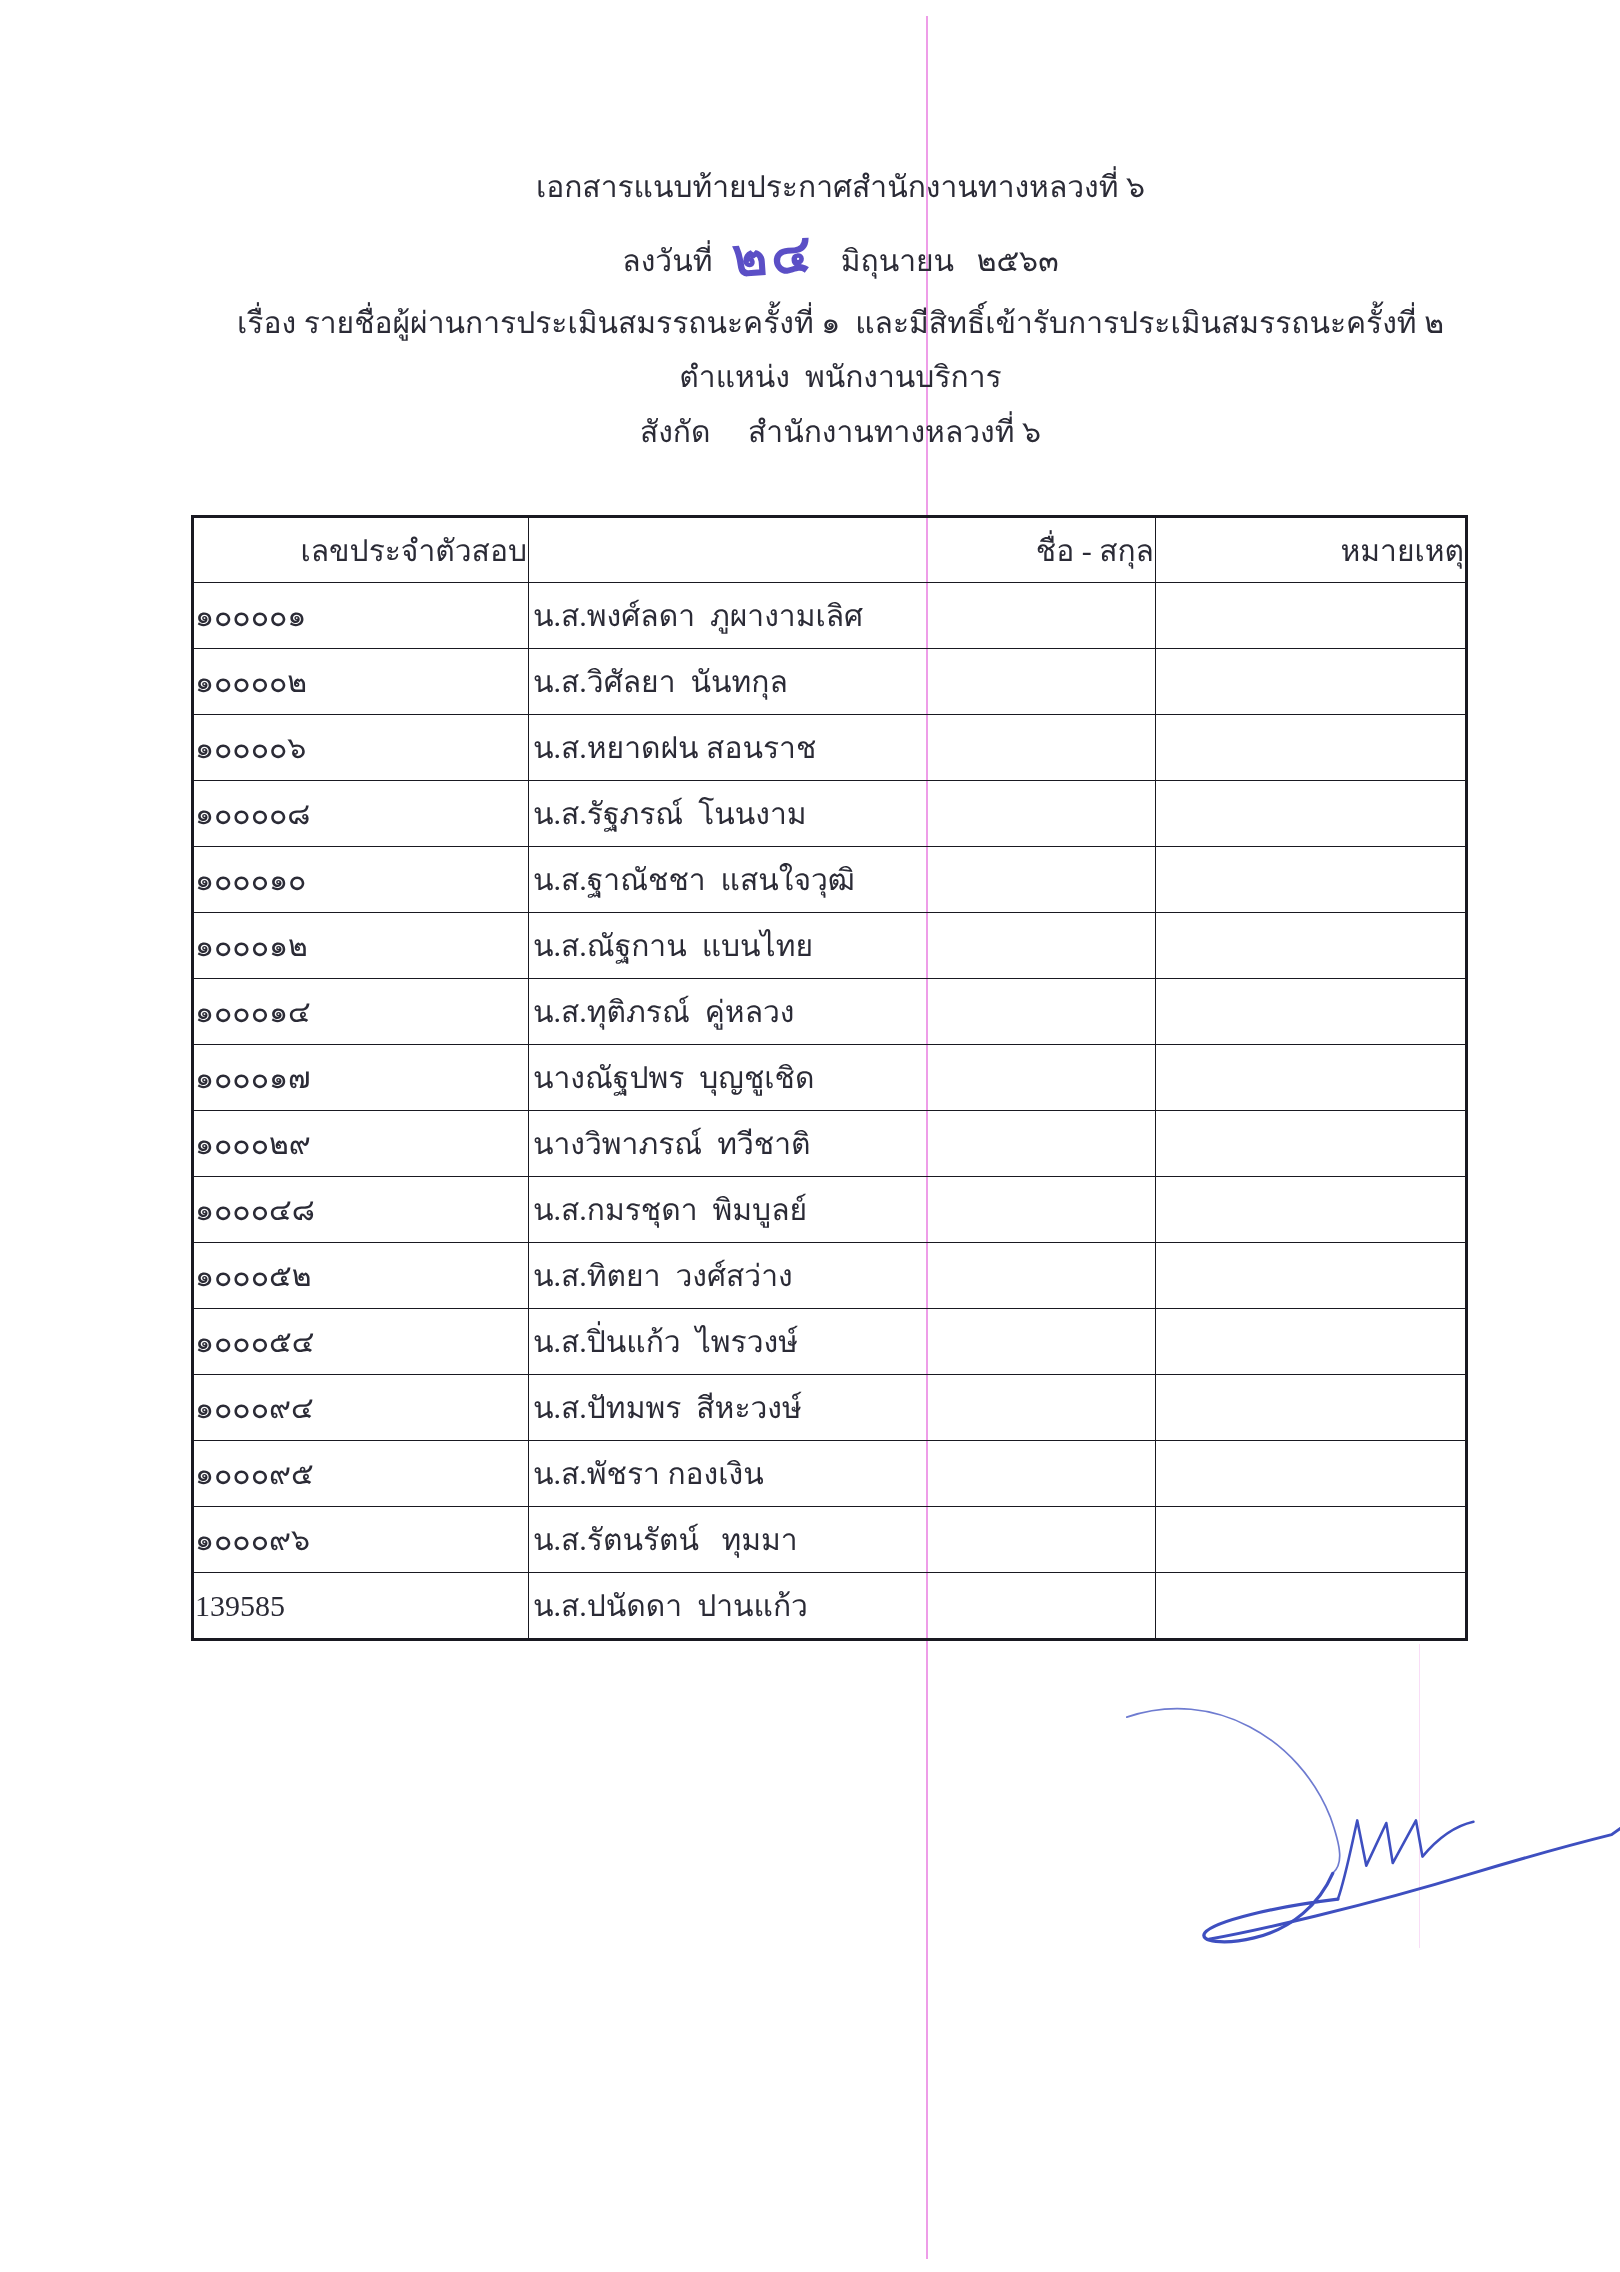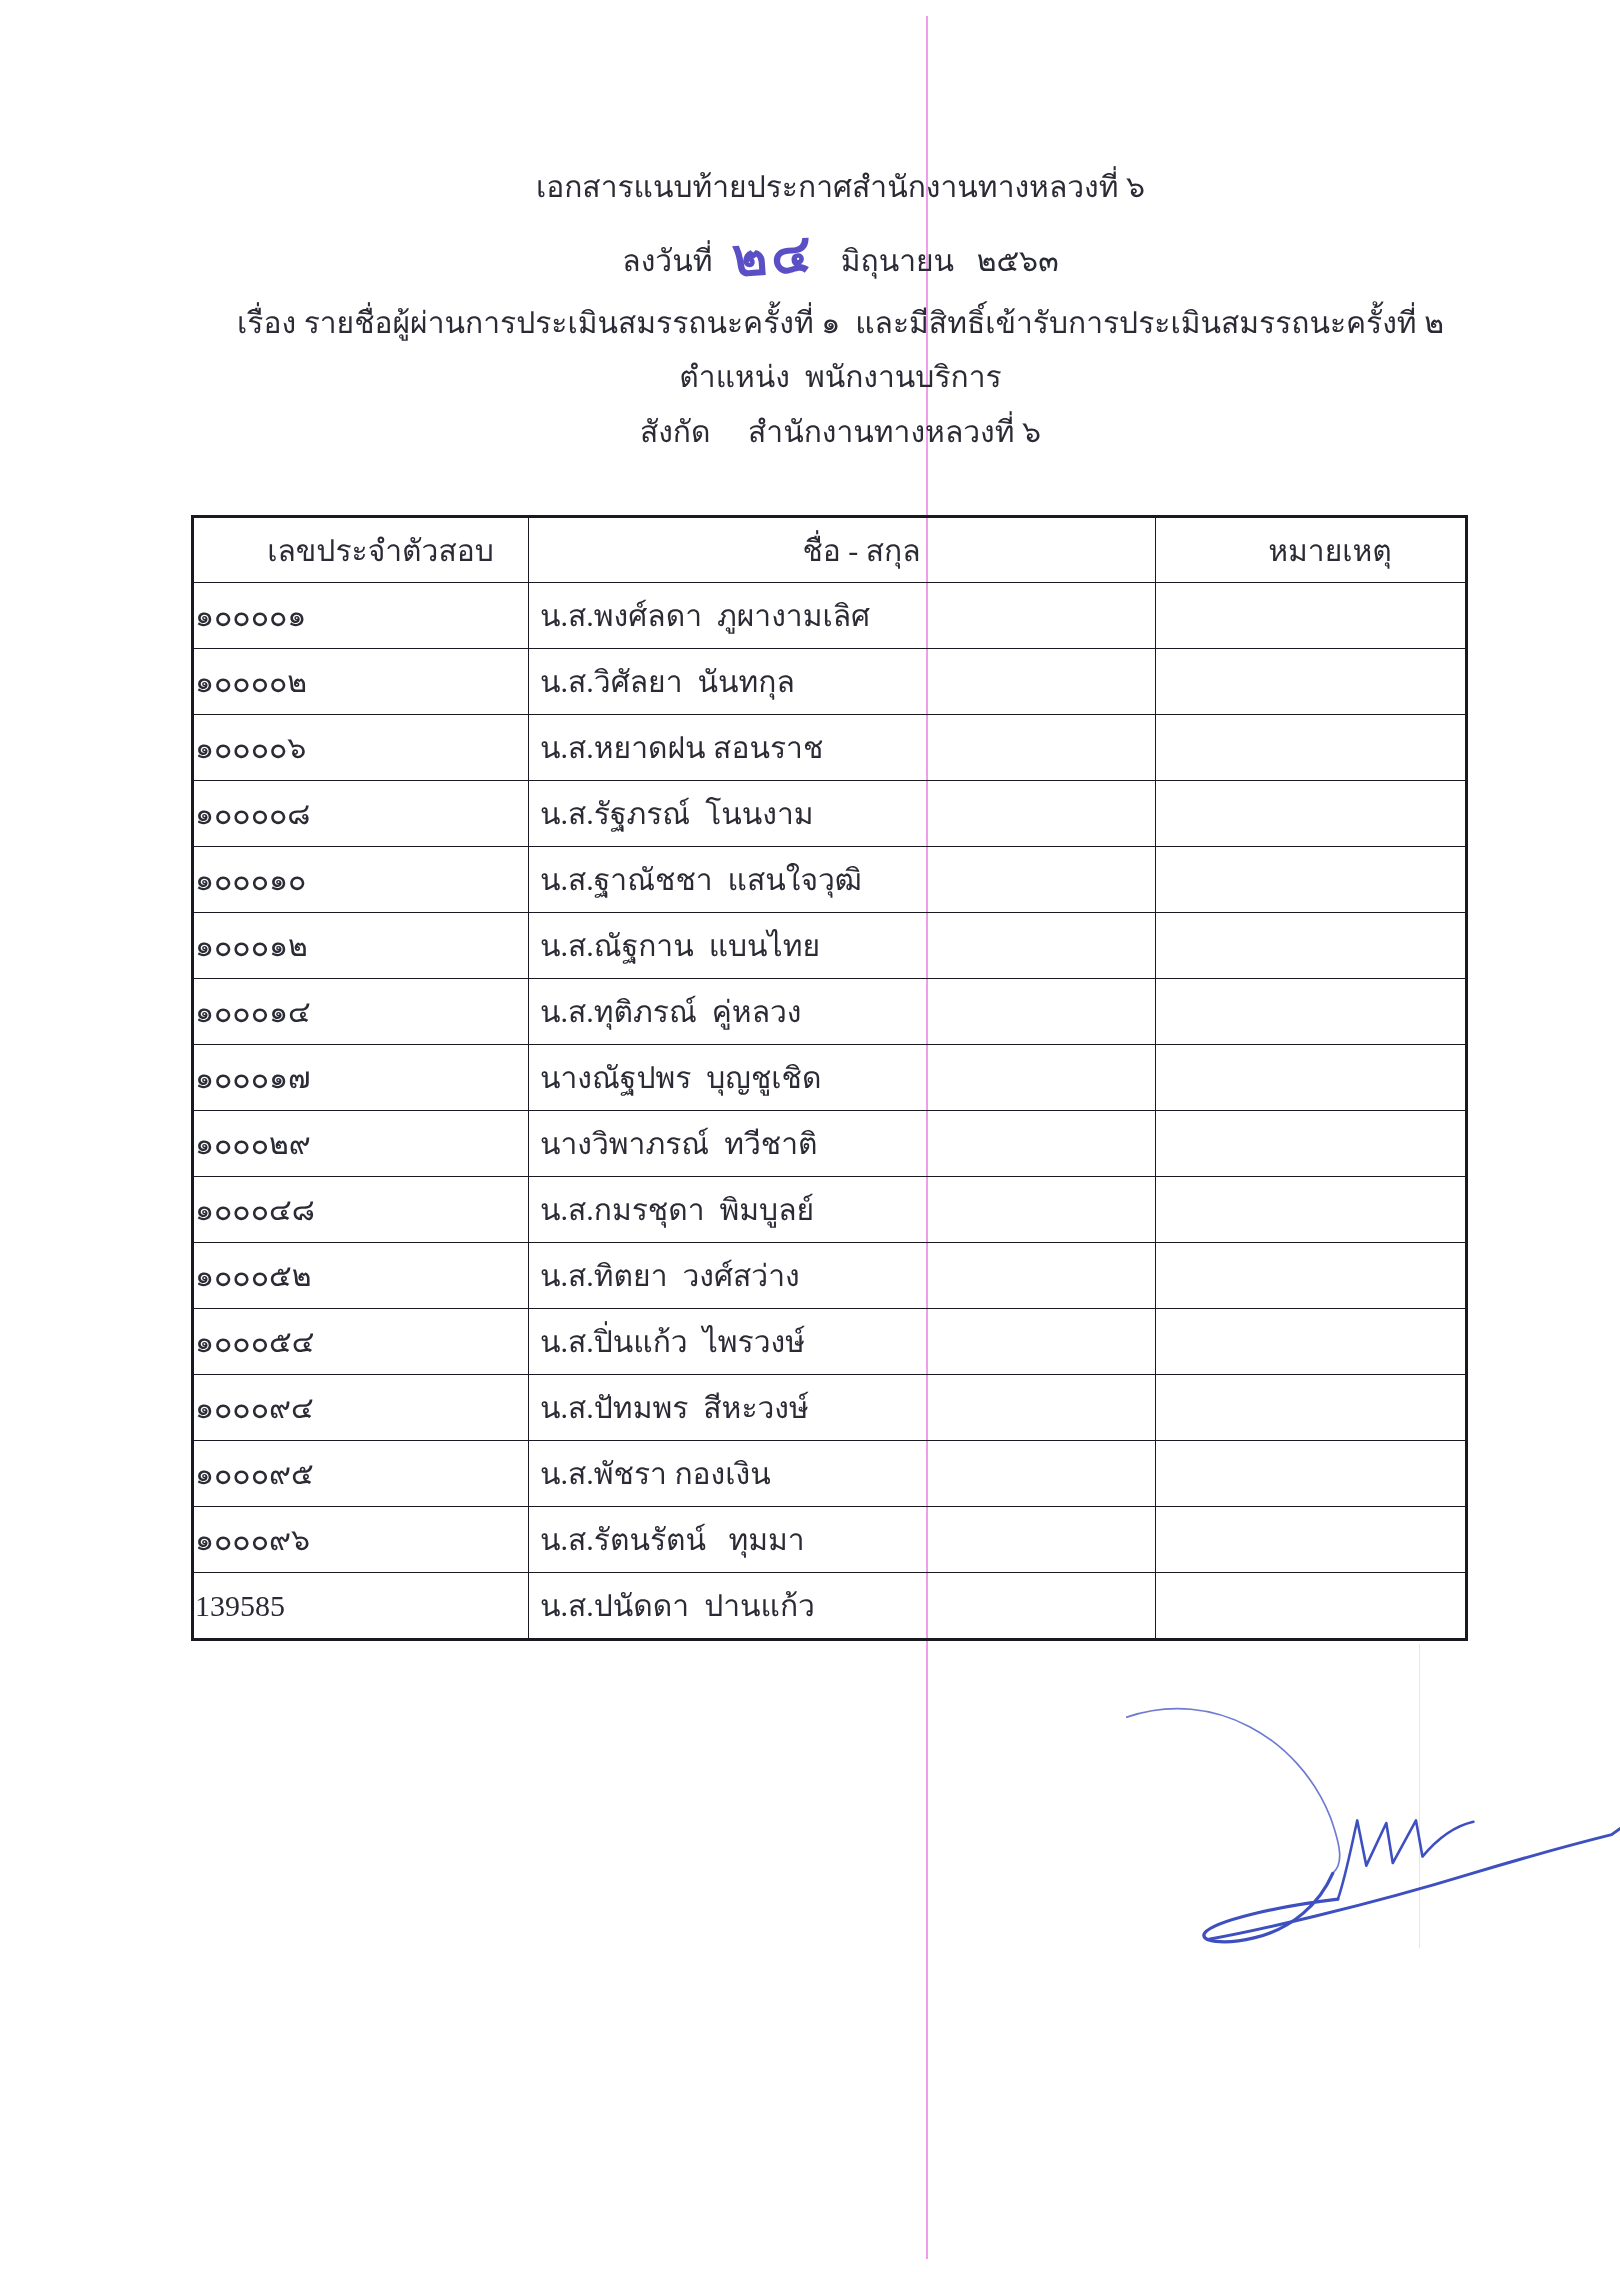--- a/index.html
+++ b/index.html
@@ -50,29 +50,29 @@
     position:absolute;left:191px;top:515px;width:1274px;z-index:1;
     border-collapse:collapse;table-layout:fixed;
     background:transparent;
     font-size:30px;
   }
   table.roster,table.roster th,table.roster td{
     border:1.9px solid var(--border);
   }
   table.roster{border-width:3.2px;}
   table.roster th{
-    height:62px;font-weight:normal;text-align:center;vertical-align:middle;
+    height:62px;font-weight:normal;text-align:right;vertical-align:middle;
     white-space:pre;
     padding-left:40px;
   }
   table.roster td{
     height:63px;vertical-align:middle;white-space:pre;
   }
   td.cell-id{text-align:left;}
-  td.cell-name{text-align:left;padding-left:11px;}
+  td.cell-name{text-align:left;padding-left:4px;}
   td.cell-remark{text-align:left;}
   
   .sig{
     position:absolute;left:1059px;top:1678px;width:581px;height:281px;z-index:2;
   }
   .sig path{fill:none;stroke:var(--ink);stroke-linecap:round;stroke-linejoin:round;}
 </style>
 </head>
 <body>
 

